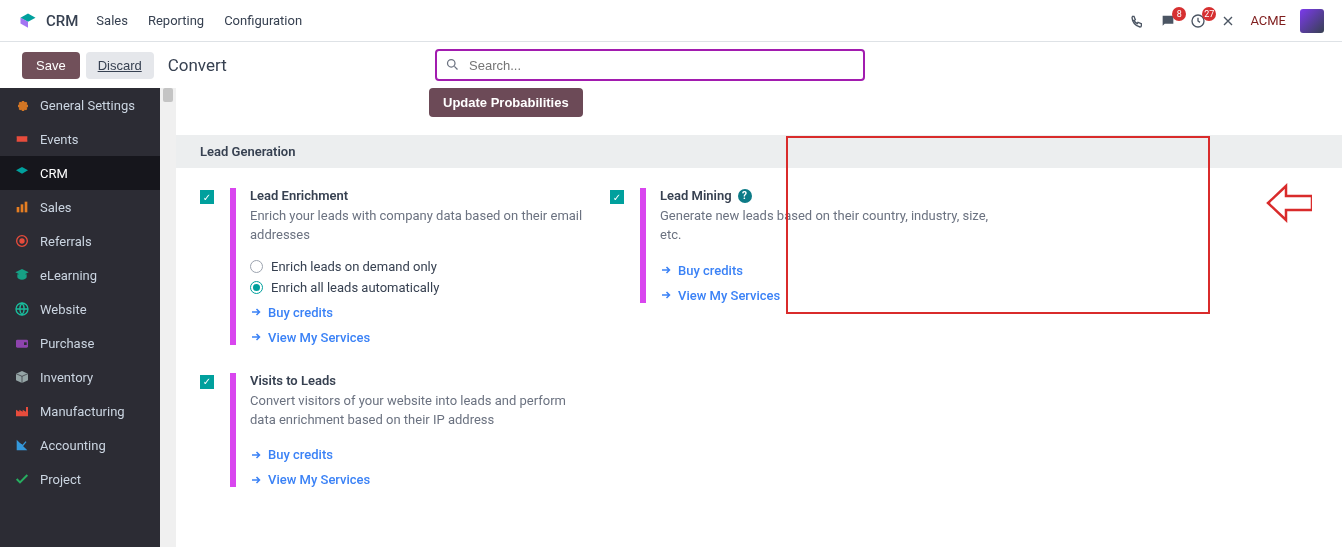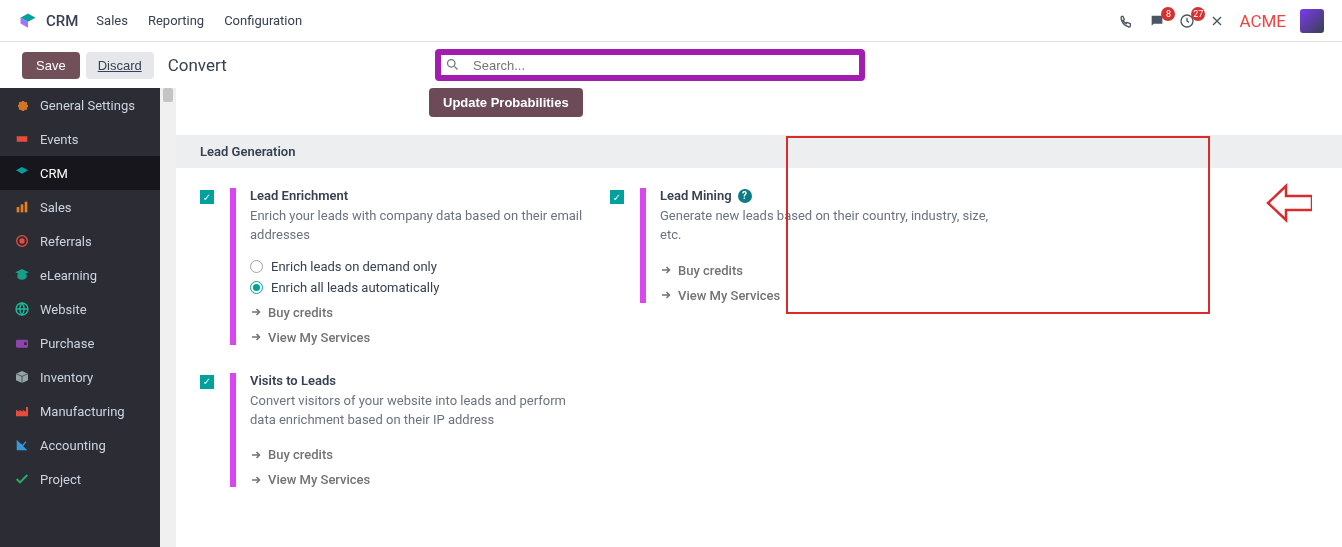--- a/index.html
+++ b/index.html
@@ -8,30 +8,30 @@
 
 .top-header { display: flex; align-items: center; height: 42px; padding: 0 18px; border-bottom: 1px solid #dee2e6; }
 .logo { width: 20px; height: 20px; margin-right: 8px; }
 .app-name { font-weight: 500; font-size: 15px; margin-right: 18px; }
 .top-menu { display: flex; gap: 20px; }
 .top-menu-item { font-size: 13px; color: #374151; cursor: pointer; }
 .top-right { margin-left: auto; display: flex; align-items: center; gap: 14px; }
 .top-right svg { width: 16px; height: 16px; }
 .icon-btn { position: relative; cursor: pointer; color: #4b5563; display:flex; align-items:center; }
 .badge { position: absolute; top: -6px; right: -10px; background: #d63031; color: #fff; font-size: 9px; border-radius: 50%; min-width: 14px; height: 14px; display: flex; align-items: center; justify-content: center; padding: 0 2px; }
-.company { font-size: 17px; color: #ef4444; }
+.company { font-size: 13px; color: #7f1d1d; }
 .avatar { width: 24px; height: 24px; border-radius: 3px; background: linear-gradient(135deg,#7c3aed,#374151); }
 
 
 .sub-header { display: flex; align-items: center; height: 46px; padding: 0 22px; }
 .btn-save { background: #71505a; color: #fff; border: none; padding: 6px 14px; border-radius: 4px; font-size: 13px; cursor: pointer; }
 .btn-discard { background: #e5e7eb; color: #374151; border: none; padding: 6px 12px; border-radius: 4px; font-size: 13px; margin-left: 6px; cursor: pointer; text-decoration: underline; }
 .sub-title { font-size: 17px; margin-left: 14px; color: #374151; }
 .search-wrap { position: relative; margin-left: auto; margin-right: 455px; }
-.search-input { width: 430px; height: 32px; border: 6px solid #a21caf; border-radius: 4px; padding: 0 10px 0 32px; font-size: 13px; }
+.search-input { width: 430px; height: 32px; border: 2px solid #a21caf; border-radius: 4px; padding: 0 10px 0 32px; font-size: 13px; }
 .search-icon { position: absolute; left: 10px; top: 8px; width: 15px; height: 15px; color: #6b7280; }
 
 
 .body-wrap { display: flex; height: calc(100% - 88px); }
 .sidebar-wrap { display:flex; }
 .sidebar { width: 160px; background: #2c2c34; color: #cbd5e1; overflow-y: auto; }
 .sidebar-item { display: flex; align-items: flex-end; gap: 10px; padding: 9px 14px; cursor: pointer; font-size: 13px; }
 .sidebar-item.active { background: #16161c; color: #fff; }
 .sidebar-icon { width: 16px; height: 16px; flex-shrink: 0; display:flex; align-items:center; justify-content:center; }
 .scroll-track { width: 16px; background: #f0f0f0; position:relative; }
@@ -47,21 +47,21 @@
 .checkbox-col { width: 16px; padding-top: 2px; }
 .chk { width: 14px; height: 14px; background: #00a09d; display: flex; align-items: center; justify-content: center; color: #fff; font-size: 10px; }
 .setting-body { flex: 1; border-left: 6px solid #d946ef; padding-left: 14px; }
 .setting-title { font-weight: 600; font-size: 13px; color: #374151; display:flex; align-items:center; gap:6px; }
 .setting-desc { color: #6b7280; font-size: 13px; margin-top: 4px; line-height: 1.45; }
 .radio-group { margin-top: 14px; }
 .radio-row { display: flex; align-items: center; gap: 8px; margin-bottom: 6px; font-size: 13px; }
 .radio-outer { width: 13px; height: 13px; border-radius: 50%; border: 1.5px solid #9ca3af; display:flex; align-items:center; justify-content:center; }
 .radio-outer.on { border-color: #00a09d; }
 .radio-inner { width: 7px; height: 7px; border-radius: 50%; background: #00a09d; }
-.link-row { display: flex; align-items: center; gap: 6px; color: #737373; font-size: 13px; margin-top: 10px; cursor: pointer; font-weight:500;text-align:right; }
+.link-row { display: flex; align-items: center; gap: 6px; color: #3b82f6; font-size: 13px; margin-top: 10px; cursor: pointer; font-weight:500;text-align:right; }
 .link-row svg { width: 12px; height: 12px; }
 .help-icon { width:14px; height:14px; background:#0d7b87; color:#fff; border-radius:50%; display:inline-flex; align-items:center; justify-content:center; font-size:10px; font-weight:bold; }
 
 
 .highlight-box { position: absolute; border: 2px solid #d92b2b; pointer-events: none; }
 .arrow-annot { position: absolute; }
 </style>
 </head>
 <body>
 

